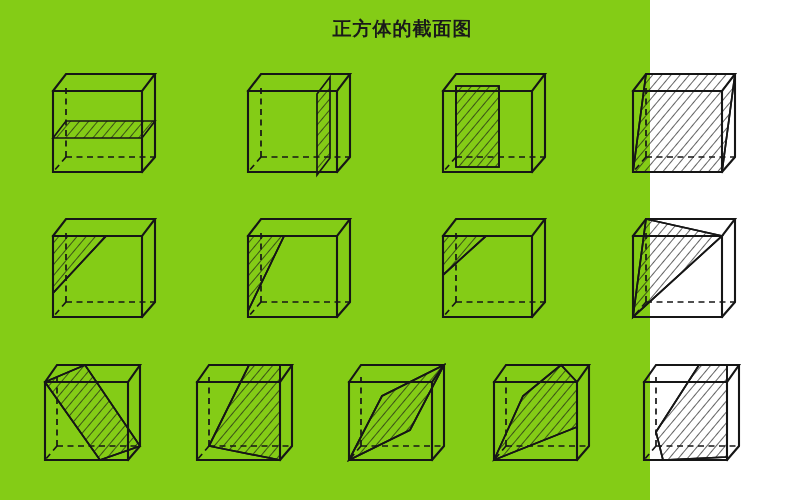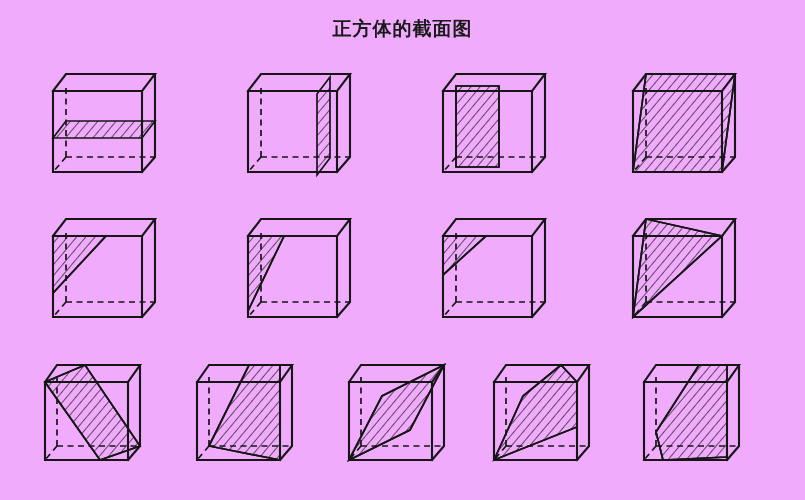--- a/index.html
+++ b/index.html
@@ -9,23 +9,23 @@
   }
   body {
     width: 805px;
     height: 500px;
     font-family: "Liberation Serif", "DejaVu Serif", serif;
     position: relative;
     overflow: hidden;
   }
   #page {
     position: relative;
-    width: 805px;
+    width: 650px;
     height: 500px;
-    background: #f0abfc;
+    background: #84cc16;
   }
   #title {
     position: absolute;
     left: 0;
     top: 16px;
     width: 805px;
     text-align: center;
     font-size: 19px;
     font-weight: bold;
     color: #1a1a1a;

